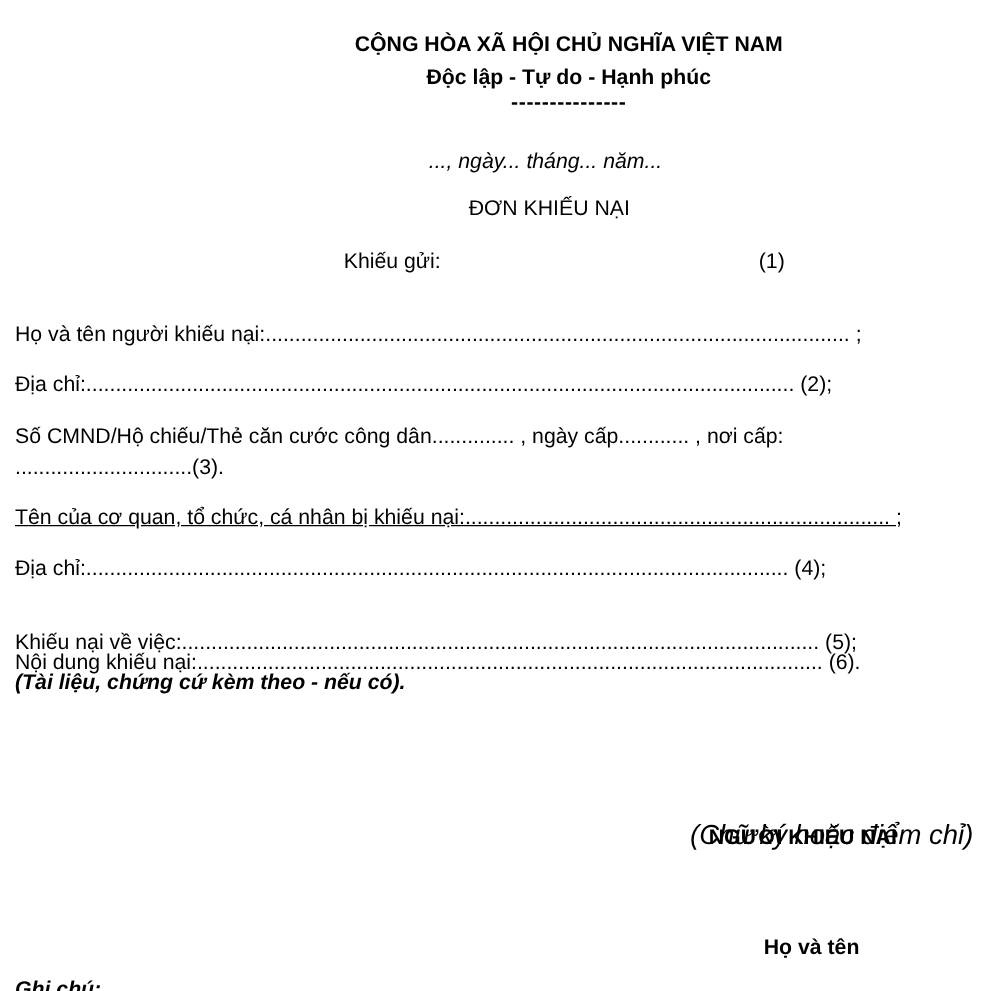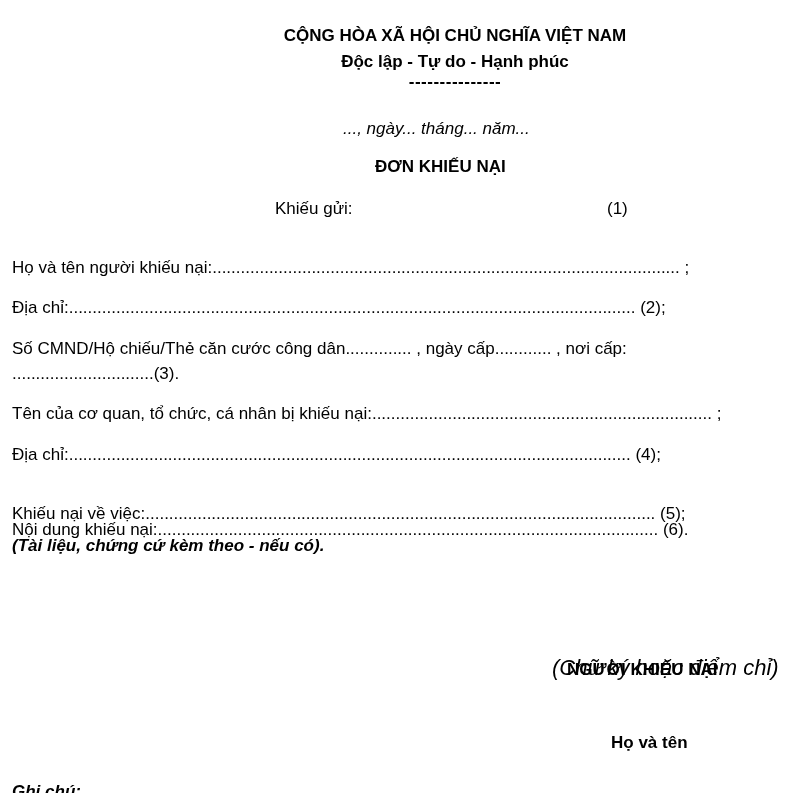--- a/index.html
+++ b/index.html
@@ -16,39 +16,39 @@
       color: #000000;
       font-size: 17px;
     }
     .abs { position: absolute; white-space: nowrap; }
 
     .hdr1 { left: 0; width: 910px; top: 26px; font-size: 17px; font-weight: bold; text-align: center; }
     .hdr2 { left: 0; width: 910px; top: 52px; font-size: 17px; font-weight: bold; text-align: center; }
     .hdr3 { left: 0; width: 910px; top: 72px; font-size: 17px; font-weight: bold; text-align: center; letter-spacing: 0.5px; }
 
     .dateline { left: 343px; top: 119px; font-style: italic; font-size: 17px; }
-    .doc-title { left: 375px; top: 157px; font-weight: bold; font-size: 17px; }
+    .doc-title { left: 375px; top: 157px; font-weight: normal; font-size: 17px; }
 
     .kinh-gui { left: 275px; top: 199px; font-size: 17px; }
     .ref1 { left: 607px; top: 199px; font-size: 17px; }
 
     .line { left: 12px; font-size: 17px; margin-top: 22px; }
     .l1 { top: 236px; }
     .l2 { top: 276px; }
     .l3 { top: 317px; }
     .l3b { top: 342px; }
-    .l4 { top: 382px; }
+    .l4 { top: 382px; text-decoration: underline; }
     .l5 { top: 423px; }
     .l6 { top: 482px; }
     .l7 { top: 498px; text-align: right; }
     .l8 { top: 514px; font-style: italic; font-weight: bold; }
 
     .signer-title { left: 567px; top: 628px; font-weight: bold; font-size: 17px; margin-top: 32px; }
     .signer-note { left: 552px; top: 655px; font-style: italic; font-size: 22px; }
-    .signer-name { left: 611px; top: 733px; font-weight: bold; font-size: 17px; }
+    .signer-name { left: 611px; top: 748px; font-weight: bold; font-size: 17px; }
 
     .ghi-chu { left: 12px; top: 782px; font-weight: bold; font-style: italic; font-size: 17px; }
   </style>
 </head>
 <body>
 
 <div class="abs hdr1">CỘNG HÒA XÃ HỘI CHỦ NGHĨA VIỆT NAM</div>
 <div class="abs hdr2">Độc lập - Tự do - Hạnh phúc</div>
 <div class="abs hdr3">---------------</div>
 

